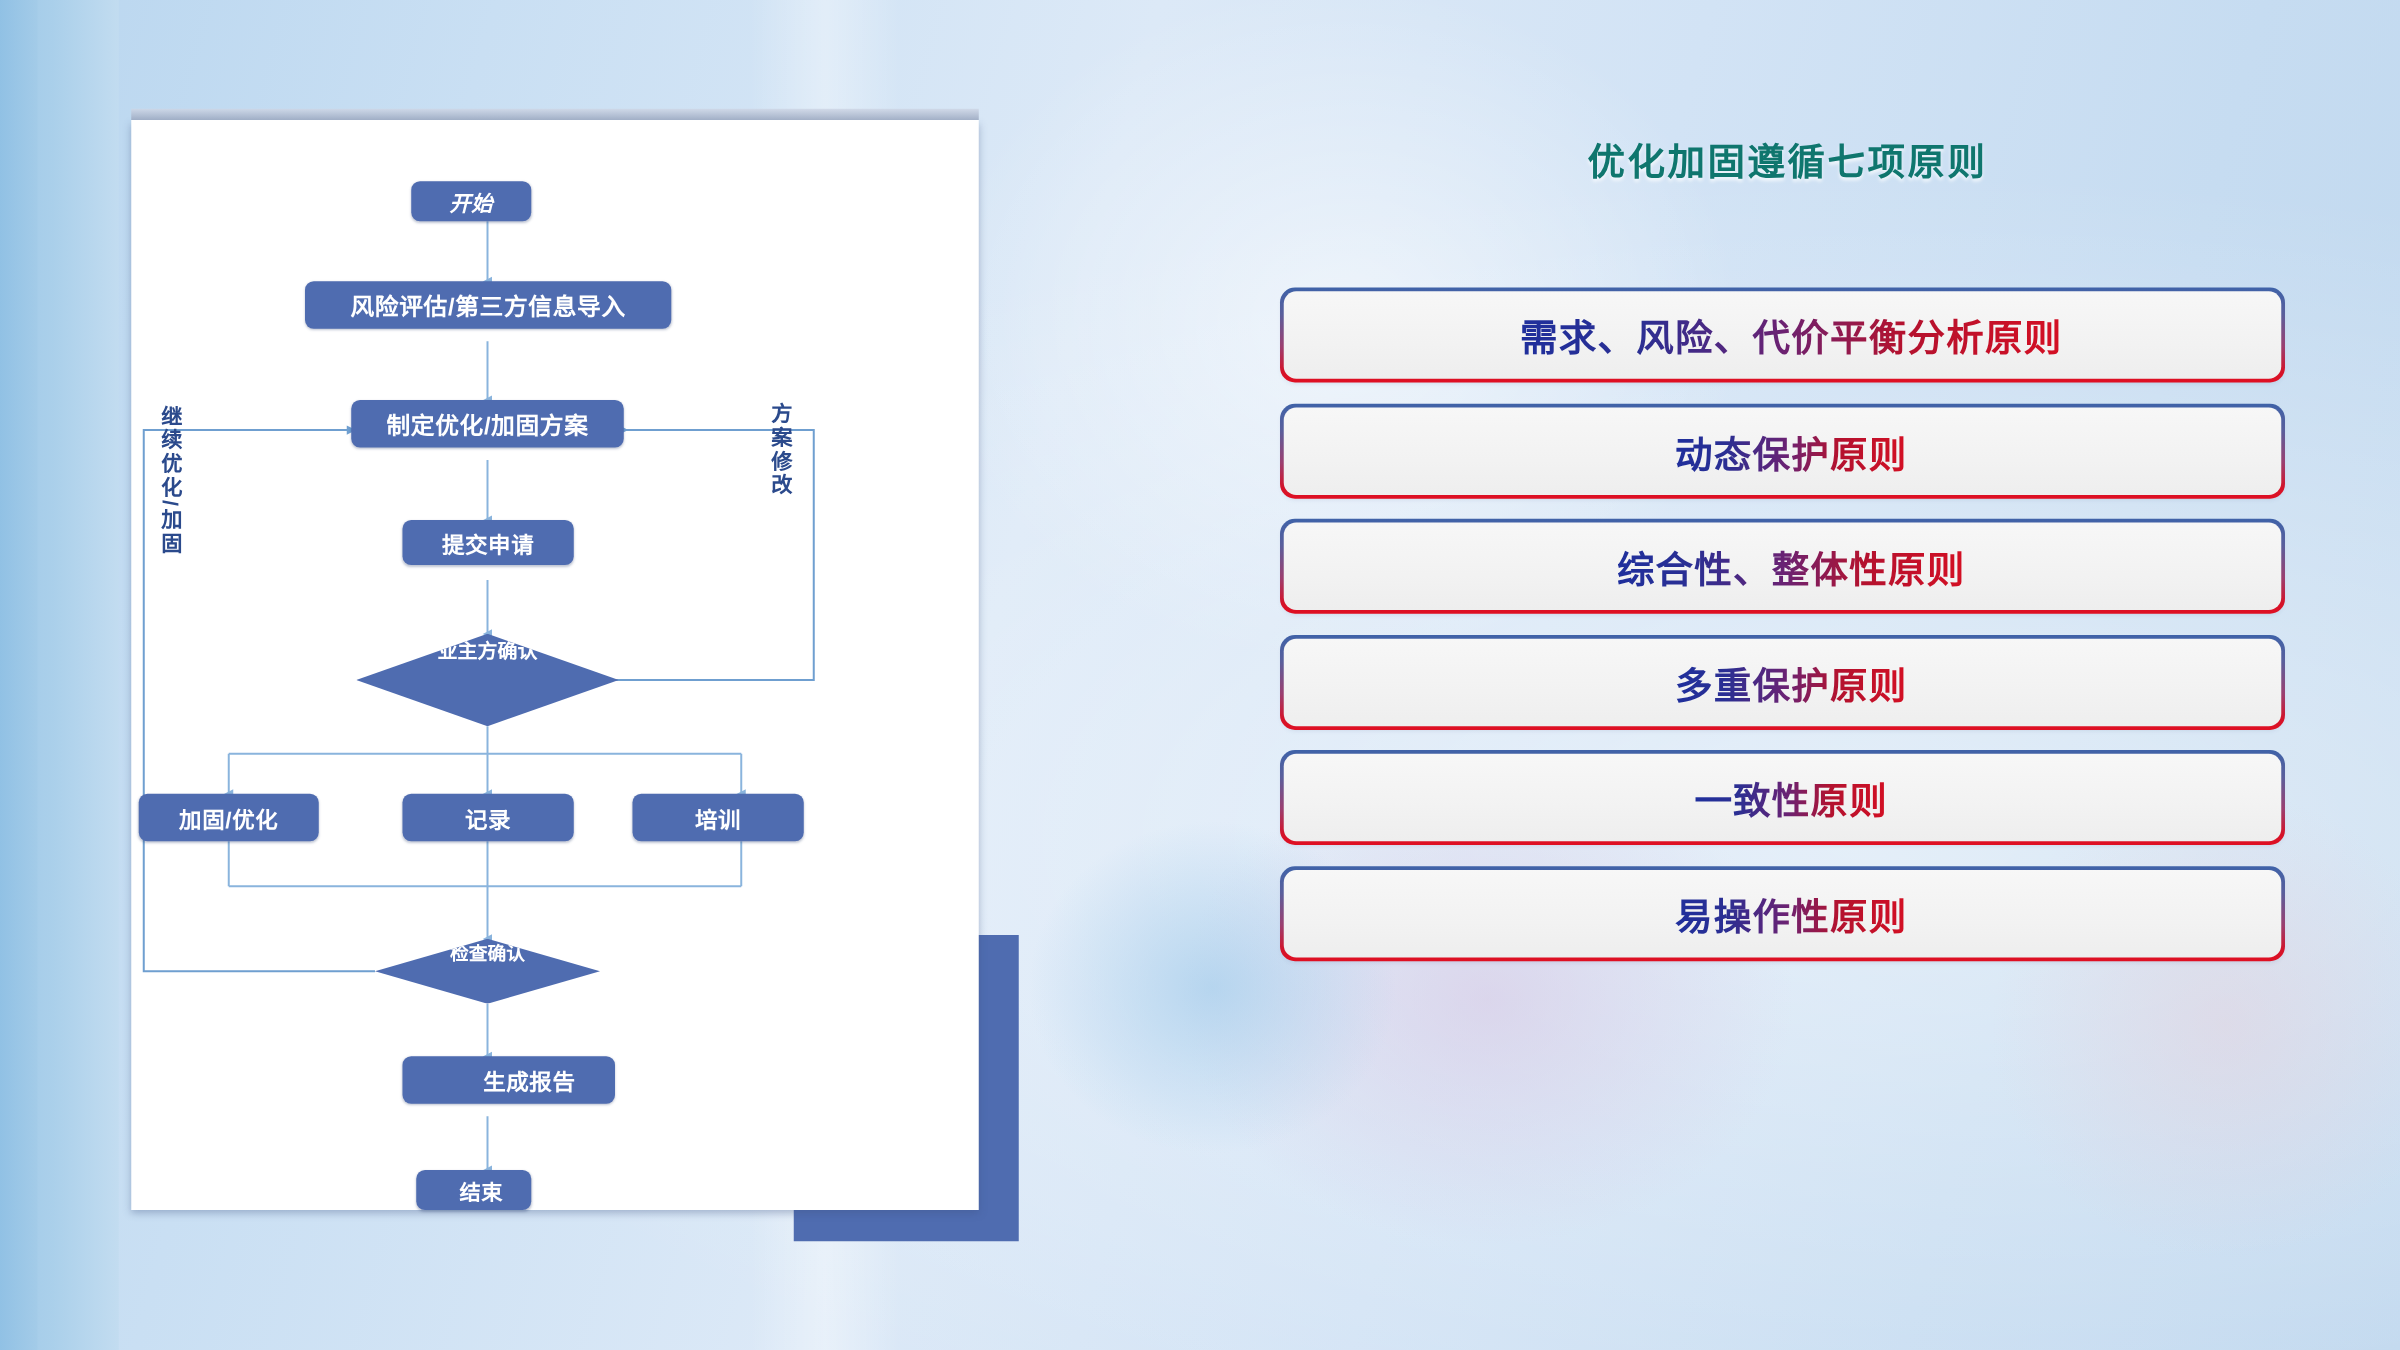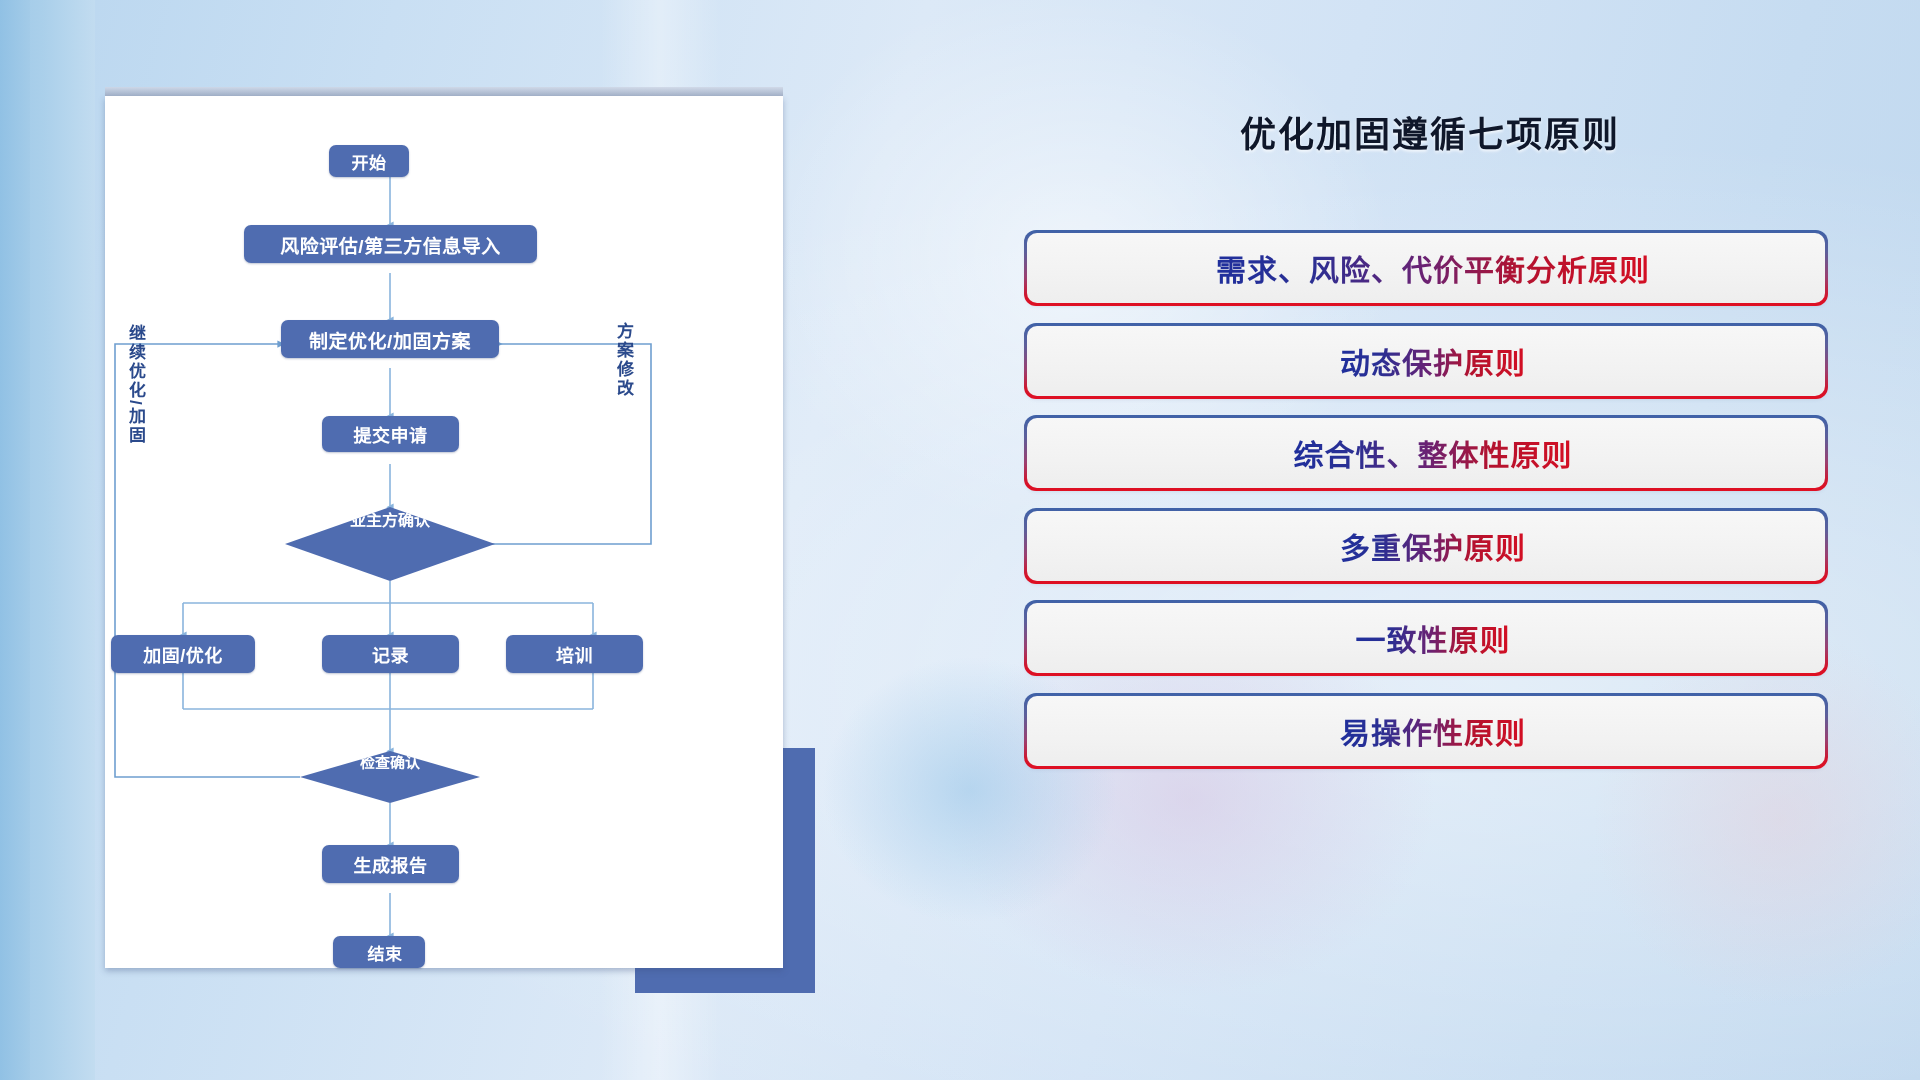--- a/index.html
+++ b/index.html
@@ -96,22 +96,22 @@
     letter-spacing:2px;
     white-space:nowrap;
   }
   .vlabel.slash{ text-orientation:mixed; }
   #flow svg{position:absolute;left:0;top:0;width:678px;height:872px;overflow:visible;}
 
   
   #right-title{
     position:absolute;left:1020px;top:105px;width:820px;
     text-align:center;
-    font-size:36px;font-weight:700;
-    color:#0f172a;
+    font-size:30px;font-weight:700;
+    color:#0f766e;
     letter-spacing:2px;
     text-shadow:0 2px 3px rgba(255,255,255,.75);
   }
   #principles{
     position:absolute;left:1026px;top:232px;width:800px;
   }
   .principle{
     position:relative;
     height:70px;
     margin-bottom:20.5px;
@@ -208,21 +208,21 @@
 
       <g fill="none" stroke="#6f9fd0" stroke-width="1.6">
         <path d="M195,681 L10,681 L10,248 L176,248" marker-end="url(#ahr)"></path>
       </g>
 
       <g fill="none" stroke="#6f9fd0" stroke-width="1.6">
         <path d="M375,448 L546,448 L546,248 L394,248" marker-end="url(#ahl)"></path>
       </g>
     </svg>
 
-    <div class="node" style="left:224px;top:49px;width:80px;height:32px;font-size:17px;">
+    <div class="node" style="left:224px;top:49px;width:96px;height:32px;font-size:17px;font-style:italic;">
       <span>开始</span>
     </div>
 
     <div class="node" style="left:139px;top:129px;width:293px;height:38px;font-size:19px;">
       <span>风险评估/第三方信息导入</span>
     </div>
 
     <div class="node" style="left:176px;top:224px;width:218px;height:38px;font-size:19px;">
       <span>制定优化/加固方案</span>
     </div>
@@ -244,21 +244,21 @@
     </div>
 
     <div class="node" style="left:401px;top:539px;width:137px;height:38px;font-size:18px;">
       <span>培训</span>
     </div>
 
     <div class="diamond" style="left:195px;top:655px;width:180px;height:52px;font-size:15px;">
       <span>检查确认</span>
     </div>
 
-    <div class="node" style="left:217px;top:749px;width:137px;height:38px;font-size:18px;">
+    <div class="node" style="left:217px;top:749px;width:137px;height:38px;font-size:18px;padding-left:33px;">
       <span>生成报告</span>
     </div>
 
     <div class="node" style="left:228px;top:840px;width:80px;height:32px;font-size:17px;padding-left:12px;">
       <span>结束</span>
     </div>
 
     <div class="vlabel slash" style="left:18px;top:228px;font-size:17px;">继续优化/加固</div>
 
     <div class="vlabel" style="left:506px;top:226px;font-size:17px;">方案修改</div>

